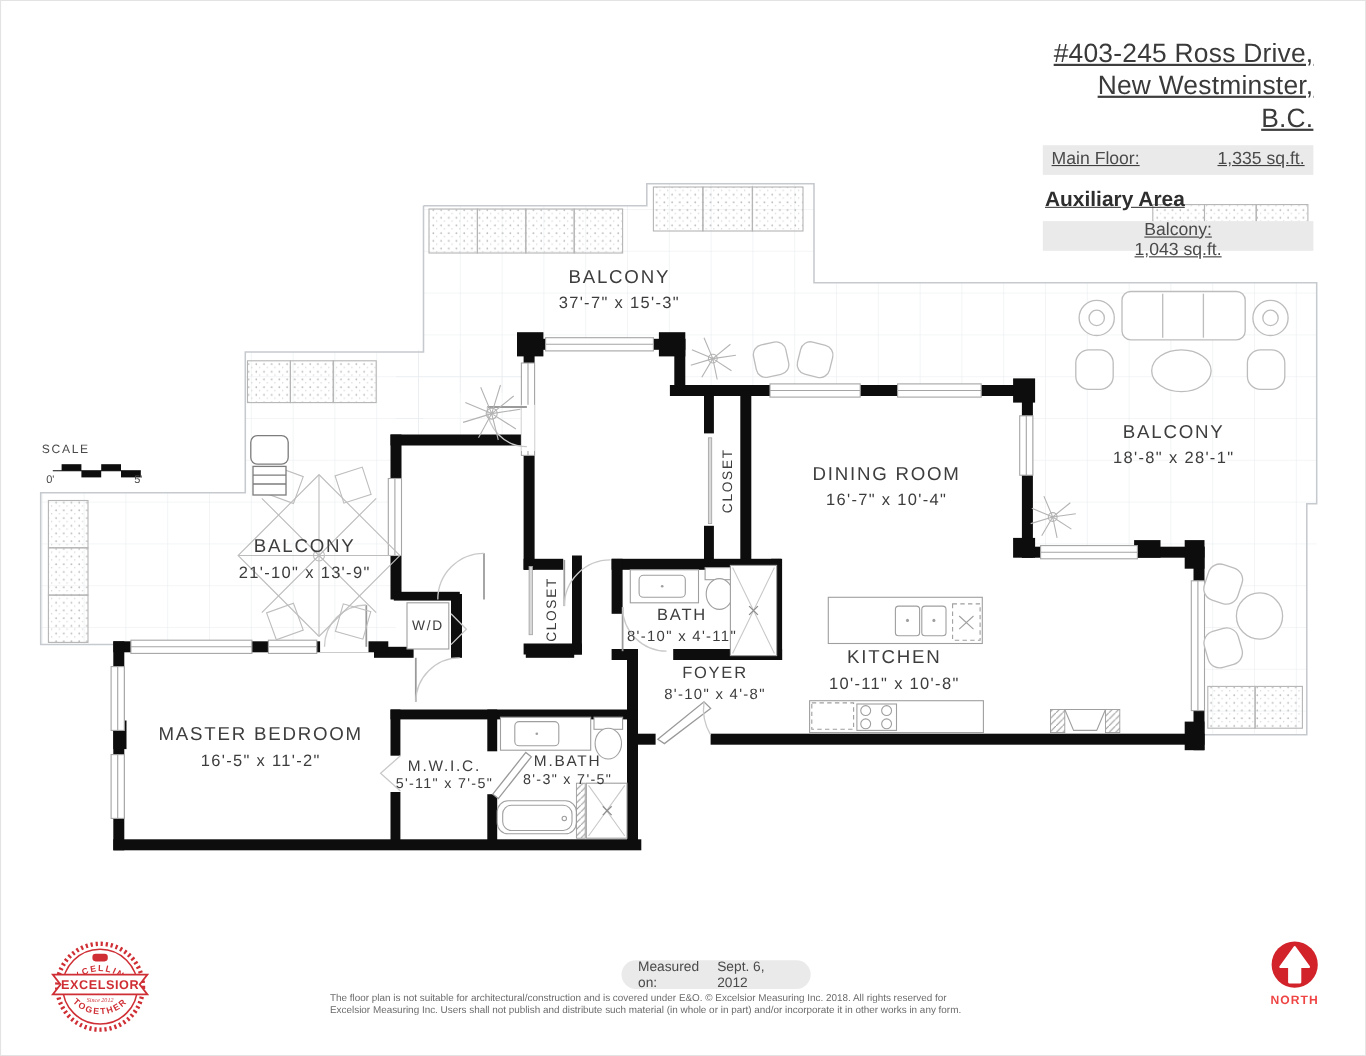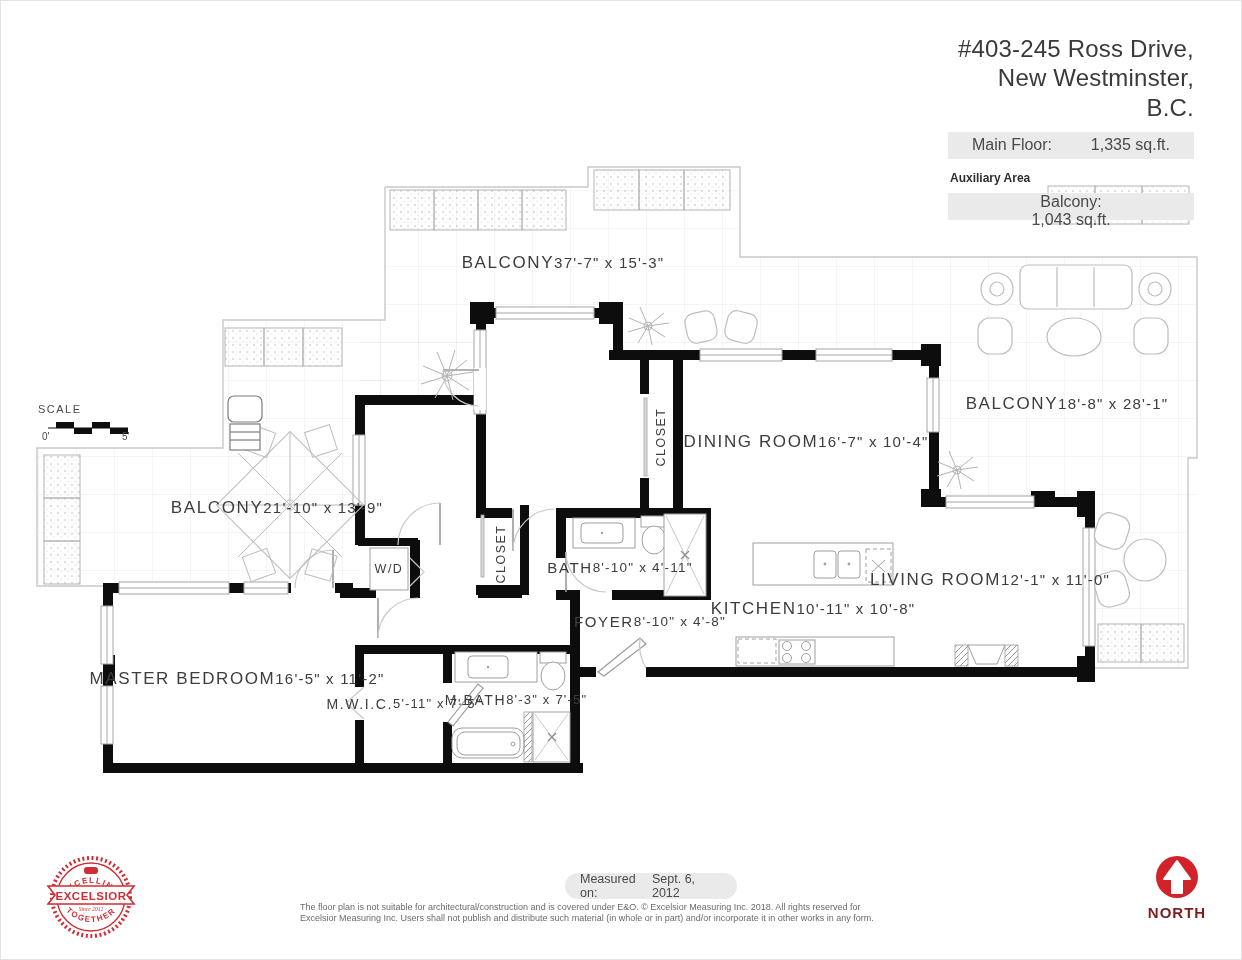--- a/index.html
+++ b/index.html
@@ -10,44 +10,44 @@
   .win{fill:#ffffff;stroke:#a5a5a5;stroke-width:1;}
   .winline{stroke:#a5a5a5;stroke-width:1;}
   .furn{fill:none;stroke:#bdbdbd;stroke-width:1.2;}
   .furnF{fill:#fff;stroke:#bdbdbd;stroke-width:1.2;}
   .arc{fill:none;stroke:#c9c9c9;stroke-width:1.2;}
   .leaf{stroke:#9a9a9a;stroke-width:1.6;}
   .fix{fill:#ffffff;stroke:#9f9f9f;stroke-width:1;}
   .fixd{fill:none;stroke:#9f9f9f;stroke-width:1;stroke-dasharray:4 3;}
   .outline{fill:none;stroke:#c6c9cd;stroke-width:1.4;}
   
-  .room-label{position:absolute;transform:translate(-50%,-50%);display:flex;
+  .room-label{position:absolute;transform:translate(-50%,-50%);display:flex;flex-direction:column;
               align-items:center;text-align:left;line-height:1.5;white-space:nowrap;}
   .rname{font-size:17px;letter-spacing:1.6px;color:#3d3d3d;}
   .rdims{font-size:15px;letter-spacing:1.2px;color:#3d3d3d;}
   .small-label{position:absolute;transform:translate(-50%,-50%);font-size:12.5px;letter-spacing:1.5px;color:#3d3d3d;white-space:nowrap;}
   .small-label.vert{transform:translate(-50%,-50%) rotate(-90deg);}
   
-  .hdr{position:absolute;left:948px;top:34px;width:246px;}
+  .hdr{position:absolute;left:948px;top:34px;width:246px;text-decoration:underline;}
   .hdr-title{font-size:24px;font-weight:500;color:#3a3a3a;text-align:right;line-height:1.22;letter-spacing:.2px;}
   .hdr-row{display:flex;justify-content:space-between;align-items:center;background:#eaeaea;
-           height:27px;padding:0 24px;font-size:16px;color:#4a4a4a;margin-top:10px;}
-  .hdr-sub{font-size:12px;font-weight:bold;color:#2e2e2e;margin:12px 0 0 2px;}
+           height:27px;padding:0 8px;font-size:16px;color:#4a4a4a;margin-top:10px;}
+  .hdr-sub{font-size:19px;font-weight:bold;color:#2e2e2e;margin:12px 0 0 2px;}
   .hdr-row.second{margin-top:8px;flex-direction:column;}
   
   .scale-label{position:absolute;left:38px;top:403px;font-size:11px;letter-spacing:1.5px;color:#4a4a4a;}
   .scale-num{position:absolute;font-size:10px;color:#4a4a4a;}
   
   .pill{position:absolute;left:565px;top:873px;width:172px;height:26px;background:#eaeaea;border-radius:13px;
         display:flex;align-items:center;justify-content:space-between;padding:0 15px;box-sizing:border-box;
         font-size:12.5px;color:#4a4a4a;}
   .disclaimer{position:absolute;left:300px;top:902px;width:690px;text-align:left;
               font-size:9px;line-height:1.25;color:#6b6b6b;}
   .north{position:absolute;left:1146px;top:852px;width:62px;text-align:center;}
-  .north-word{font-size:15px;font-weight:bold;letter-spacing:1px;color:#7f1d1d;margin-top:2px;}
+  .north-word{font-size:11px;font-weight:bold;letter-spacing:1px;color:#ef4444;margin-top:2px;}
 </style>
 </head>
 <body>
 
 <div class="page">
 
   <svg class="plan-svg" width="1242" height="960" viewBox="0 0 1242 960">
     <defs>
       <pattern id="grid" width="38" height="38" patternUnits="userSpaceOnUse">
         <path d="M38,0 L0,0 L0,38" fill="none" stroke="#e8ebee" stroke-width="1"></path>
@@ -376,24 +376,20 @@
     <span class="rdims">16'-7" x  10'-4"</span>
   </div>
   <div class="room-label" style="left:1067px;top:404px">
     <span class="rname">BALCONY</span>
     <span class="rdims">18'-8" x  28'-1"</span>
   </div>
   <div class="room-label" style="left:277px;top:508px">
     <span class="rname">BALCONY</span>
     <span class="rdims">21'-10" x  13'-9"</span>
   </div>
-  <div class="room-label" style="left:990px;top:580px">
-    <span class="rname">LIVING ROOM</span>
-    <span class="rdims">12'-1" x  11'-0"</span>
-  </div>
   <div class="room-label" style="left:813px;top:609px">
     <span class="rname">KITCHEN</span>
     <span class="rdims">10'-11" x  10'-8"</span>
   </div>
   <div class="room-label" style="left:620px;top:568px;line-height:1.3">
     <span class="rname" style="font-size:15px">BATH</span>
     <span class="rdims" style="font-size:13.5px">8'-10" x  4'-11"</span>
   </div>
   <div class="room-label" style="left:650px;top:622px;line-height:1.35">
     <span class="rname" style="font-size:15px">FOYER</span>

